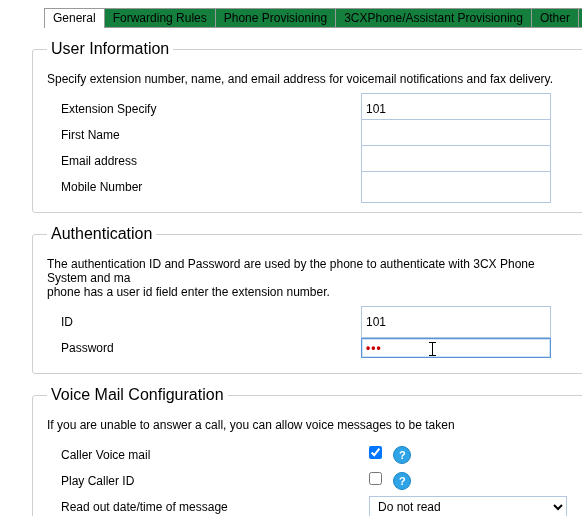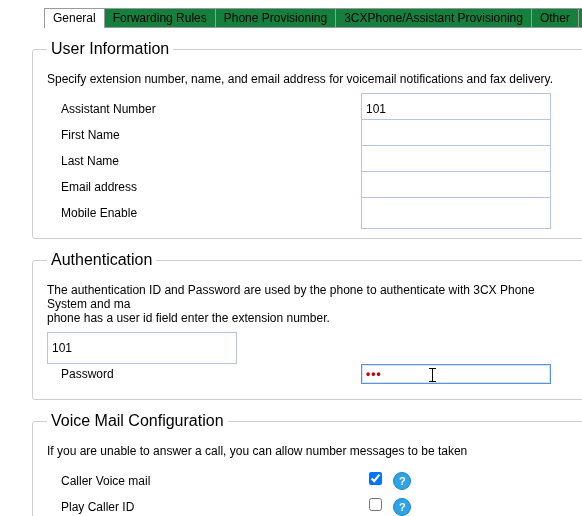--- a/index.html
+++ b/index.html
@@ -44,63 +44,60 @@
   <div class="tab inactive">Other</div>
   <div class="tab inactive">Office Hours</div>
 </div>
 <div class="tabline"></div>
 
 <fieldset>
   <legend>User Information</legend>
   <div class="desc">Specify extension number, name, and email address for voicemail notifications and fax delivery.</div>
 
   <div class="row">
-    <div class="lbl">Assistant Number</div>
+    <div class="lbl">Extension Specify</div>
     <div class="field"><input class="txt" type="text" value="101" style=""></div>
   </div>
   <div class="row">
     <div class="lbl">First Name</div>
     <div class="field"><input class="txt" type="text" style=""></div>
   </div>
   <div class="row">
-    <div class="lbl">Last Name</div>
-    <div class="field"><input class="txt" type="text" style=""></div>
-  </div>
-  <div class="row">
     <div class="lbl">Email address</div>
     <div class="field"><input class="txt" type="text" style=""></div>
   </div>
   <div class="row">
-    <div class="lbl">Mobile Enable</div>
+    <div class="lbl">Mobile Number</div>
     <div class="field"><input class="txt" type="text" style=""></div>
   </div>
 </fieldset>
 
 <fieldset>
   <legend>Authentication</legend>
   <div class="desc" style="white-space:pre-line">The authentication ID and Password are used by the phone to authenticate with 3CX Phone System and ma
 phone has a user id field enter the extension number.</div>
 
   <div class="row">
+    <div class="lbl">ID</div>
     <div class="field"><input class="txt" type="text" value="101" style=""></div>
   </div>
   <div class="row">
     <div class="lbl">Password</div>
     <div class="field" style="position:relative">
       <span class="txt" style="display:inline-block;height:20px;line-height:16px;border:1px solid #5a93d6;box-shadow:0 0 0 1px #cfe3fb inset;box-sizing:border-box;width:190px;padding:1px 4px">
         <span class="pwdots">•••</span>
         <span class="caret"></span>
       </span>
     </div>
   </div>
 </fieldset>
 
 <fieldset class="narrow" style="padding-bottom:18px">
   <legend>Voice Mail Configuration</legend>
-  <div class="desc">If you are unable to answer a call, you can allow number messages to be taken</div>
+  <div class="desc">If you are unable to answer a call, you can allow voice messages to be taken</div>
 
   <div class="row">
     <div class="lbl">Caller Voice mail</div>
     <div class="field">
       <input class="chk" type="checkbox" checked="" style="">
       <span class="help">?</span>
     </div>
   </div>
   <div class="row">
     <div class="lbl">Play Caller ID</div>

